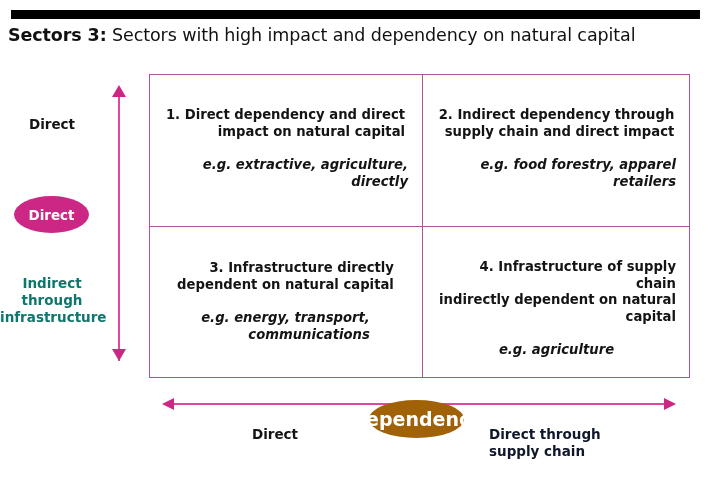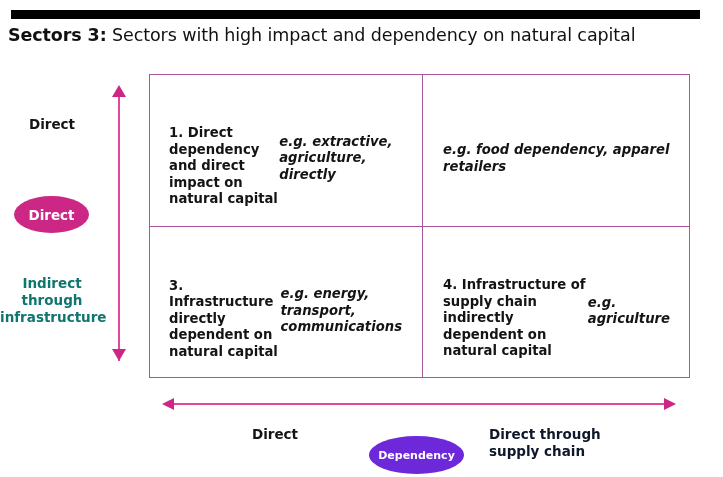--- a/index.html
+++ b/index.html
@@ -68,24 +68,24 @@
     top: 226px;
     width: 541px;
     height: 1.4px;
     background: #a9559a;
   }
 
   .quad {
     position: absolute;
     box-sizing: border-box;
     display: flex;
-    flex-direction: row;
+    flex-direction: column;
     align-items: center;
-    text-align: left;
-    padding: 0 20px;
+    text-align: right;
+    padding: 0 14px;
   }
   .quad-q1 { left: 149px; top: 74px;  width: 273px; height: 152px; }
   .quad-q2 { left: 423px; top: 74px;  width: 267px; height: 152px; }
   .quad-q3 { left: 149px; top: 227px; width: 273px; height: 151px; }
   .quad-q4 { left: 423px; top: 227px; width: 267px; height: 151px; }
 
   .quad-title {
     font-size: 13.2px;
     font-weight: bold;
     line-height: 16.5px;
@@ -215,30 +215,30 @@
     text-align: left;
     font-size: 13.5px;
     font-weight: bold;
     line-height: 17px;
     color: #0f172a;
     white-space: pre-line;
   }
   .ellipse-dependency {
     position: absolute;
     left: 369px;
-    top: 436px;
+    top: 400px;
     width: 95px;
     height: 38px;
     border-radius: 50%;
-    background: #6d28d9;
+    background: #a16207;
     display: flex;
     align-items: center;
     justify-content: center;
     color: #ffffff;
-    font-size: 11px;
+    font-size: 19px;
     font-weight: bold;
   }
 </style>
 </head>
 <body>
 
 <div class="top-rule"></div>
 
 <div class="figure-title"><span class="fig-label">Sectors 3:</span><span class="fig-text"> Sectors with high impact and dependency on natural capital</span></div>
 
@@ -246,21 +246,23 @@
 <div class="matrix-vline"></div>
 <div class="matrix-hline"></div>
 
 <div class="quad quad-q1">
   <div class="quad-title">1. Direct dependency and direct
 impact on natural capital</div>
   <div class="quad-example">e.g. extractive, agriculture, directly</div>
 </div>
 
 <div class="quad quad-q2">
-  <div class="quad-example">e.g. food dependency, apparel retailers</div>
+  <div class="quad-title">2. Indirect dependency through
+supply chain and direct impact</div>
+  <div class="quad-example">e.g. food forestry, apparel retailers</div>
 </div>
 
 <div class="quad quad-q3">
   <div class="quad-title">3. Infrastructure directly
 dependent on natural capital</div>
   <div class="quad-example">e.g. energy, transport,
 communications</div>
 </div>
 
 <div class="quad quad-q4">

